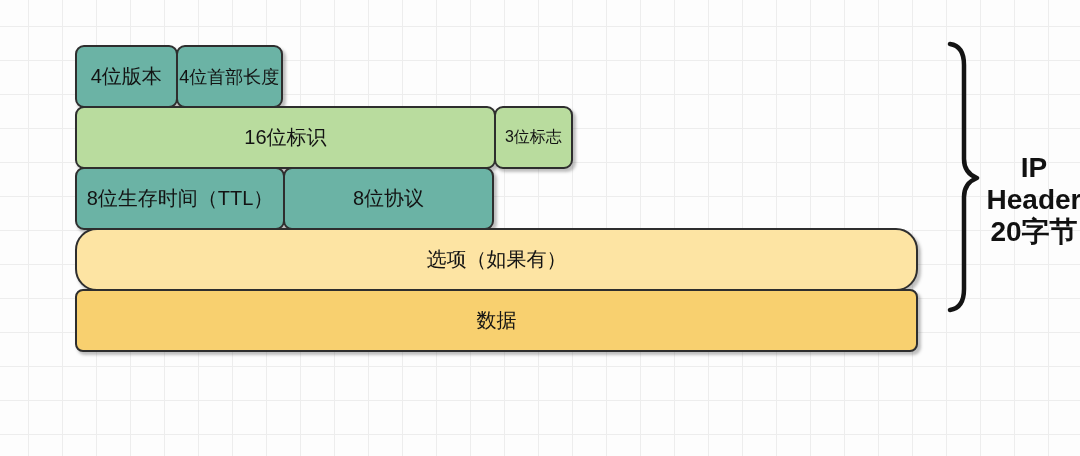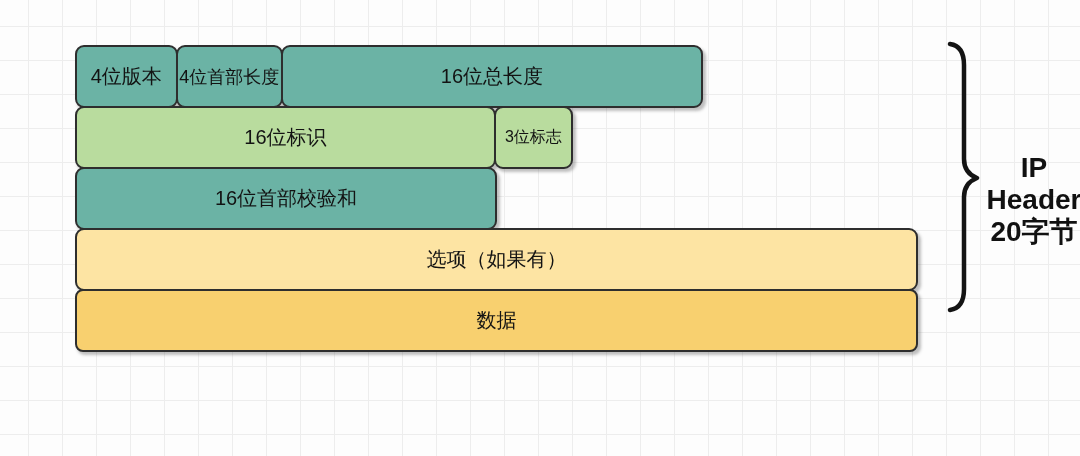--- a/index.html
+++ b/index.html
@@ -33,21 +33,21 @@
     font-weight:500;
     color:#131313;
     white-space:nowrap;
     overflow:hidden;
   }
   .cell + .cell{margin-left:-2px;}
   .cell.small{font-size:18px;}
   .cell.tight{font-size:16px;}
   .c-teal{background:#6bb3a5;}
   .c-green{background:#b9dc9e;}
-  .c-ylight{background:#fde4a3;}
+  .c-ylight{background:#fde4a3;border-radius:22px;}
   .c-ydark{background:#f8d06f;border-radius:8px;}
   .brace{
     position:absolute;left:944px;top:41px;width:38px;height:272px;
   }
   .annotation{
     position:absolute;left:983px;top:152px;width:102px;
     text-align:center;
     font-size:28px;line-height:32px;
     font-weight:600;color:#111111;
     white-space:nowrap;
@@ -60,37 +60,37 @@
 
   <div class="diagram">
 
     <div class="row">
       <div class="cell c-teal" style="width:12.16%">
         <span>4位版本</span>
       </div>
       <div class="cell c-teal small" style="width:12.75%">
         <span>4位首部长度</span>
       </div>
-      <div class="cell c-teal" style="width:50.06%">
-        <span>16位总长度</span>
-      </div>
     </div>
 
     <div class="row">
       <div class="cell c-green" style="width:49.94%">
         <span>16位标识</span>
       </div>
       <div class="cell c-green tight" style="width:9.36%">
         <span>3位标志</span>
       </div>
     </div>
 
     <div class="row">
-      <div class="cell c-teal" style="width:50.06%">
-        <span>16位首部校验和</span>
+      <div class="cell c-teal" style="width:24.91%">
+        <span>8位生存时间（TTL）</span>
+      </div>
+      <div class="cell c-teal" style="width:25.03%">
+        <span>8位协议</span>
       </div>
     </div>
 
 
 
     <div class="row">
       <div class="cell c-ylight" style="width:100%">
         <span>选项（如果有）</span>
       </div>
     </div>

